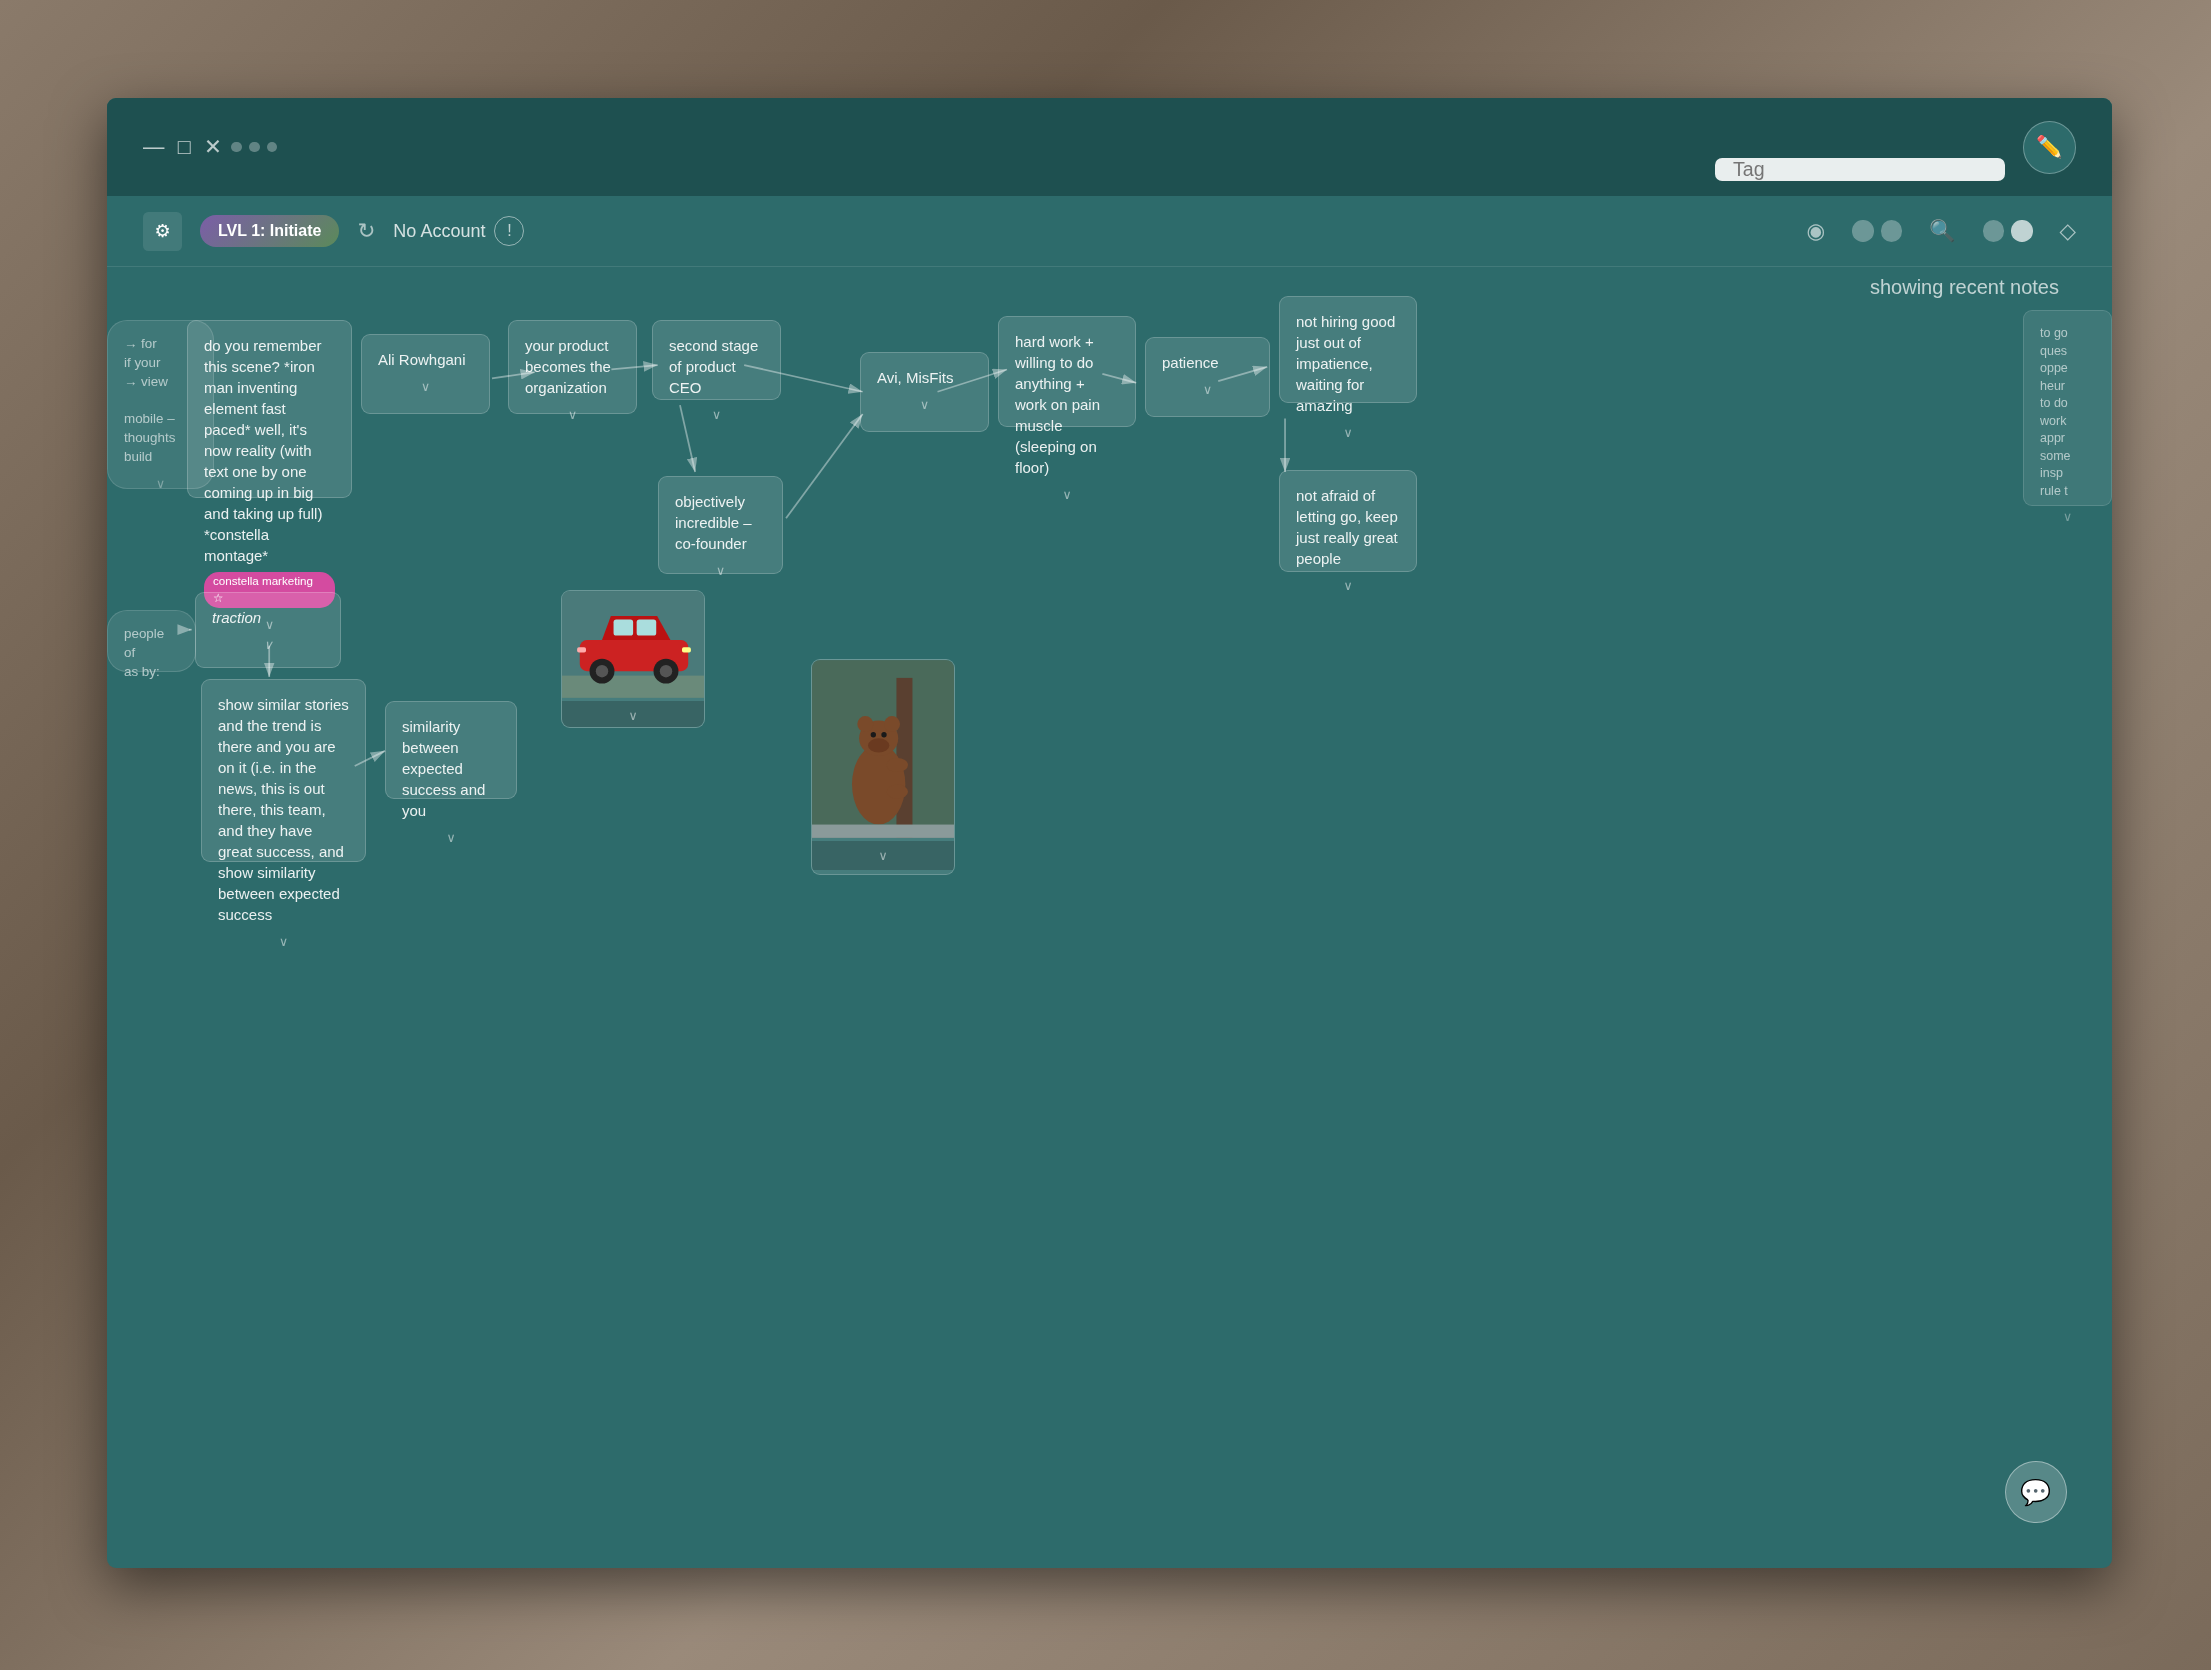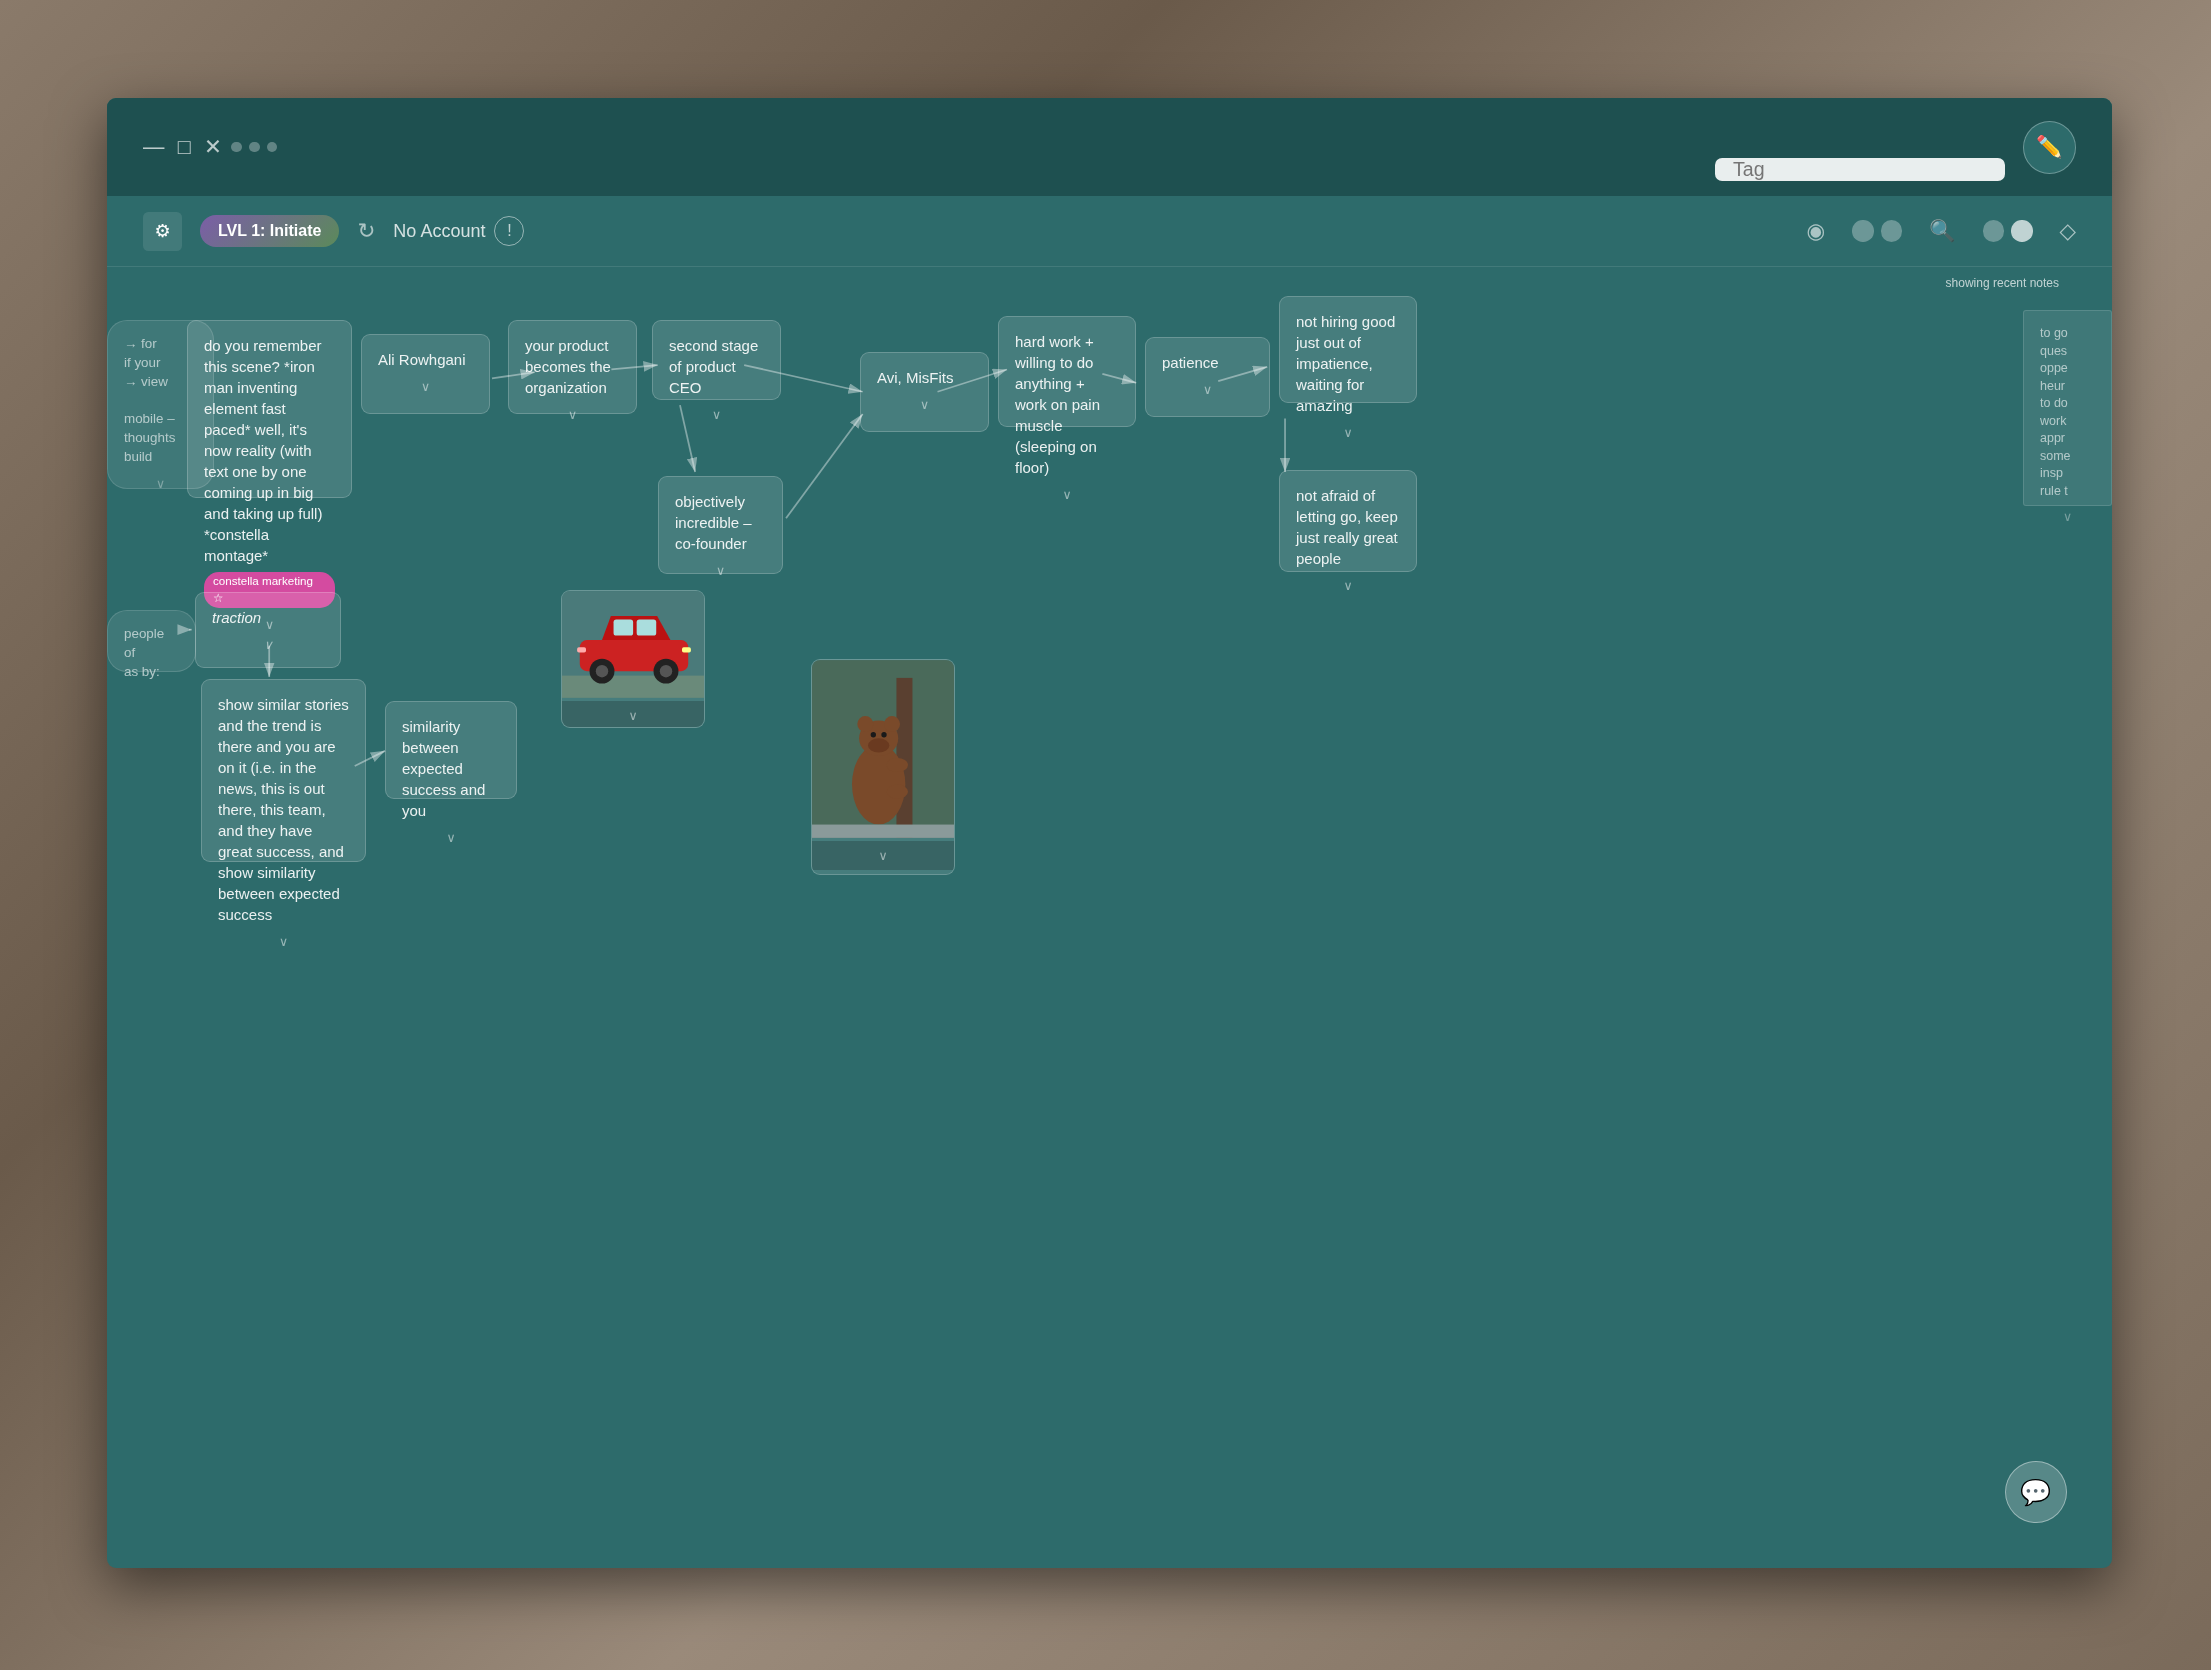--- a/index.html
+++ b/index.html
@@ -206,21 +206,21 @@
 
     .toggle-dot.active {
       background: rgba(255,255,255,0.7);
     }
 
     .showing-recent {
       position: absolute;
       top: 178px;
       right: 53px;
       color: rgba(255,255,255,0.7);
-      font-size: 12px;
+      font-size: 20px;
       z-index: 8;
       text-align: right;
     }
 
     
     .canvas {
       position: absolute;
       top: 169px;
       left: 0;
       right: 0;
@@ -328,21 +328,21 @@
       font-size: 15px;
       line-height: 1.4;
     }
 
     
     .partial-right {
       position: absolute;
       right: 0;
       background: rgba(255,255,255,0.12);
       border: 0.9px solid rgba(255,255,255,0.2);
-      border-radius: 3px;
+      border-radius: 9px;
       padding: 14.3px 16px;
       color: rgba(255,255,255,0.9);
       font-size: 15px;
       line-height: 1.4;
     }
   </style>
 </head>
 <body>
 
 <div class="bg-overlay"></div>

